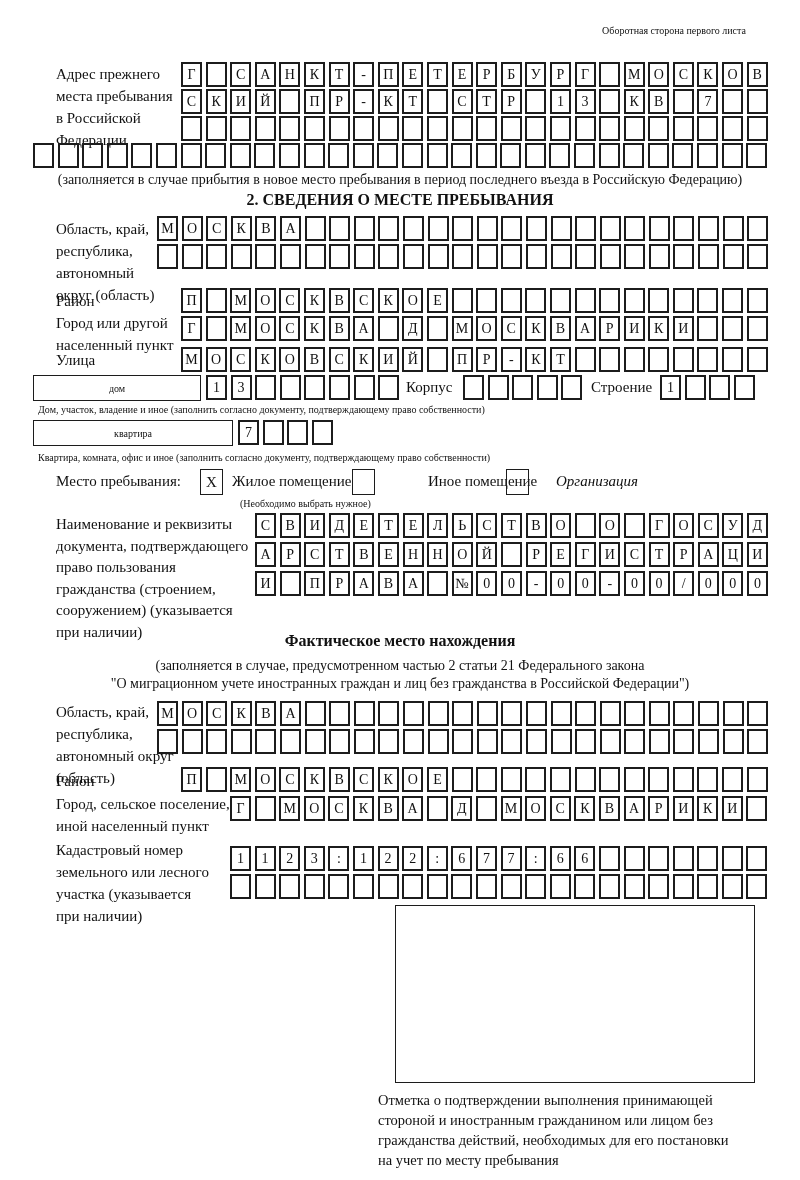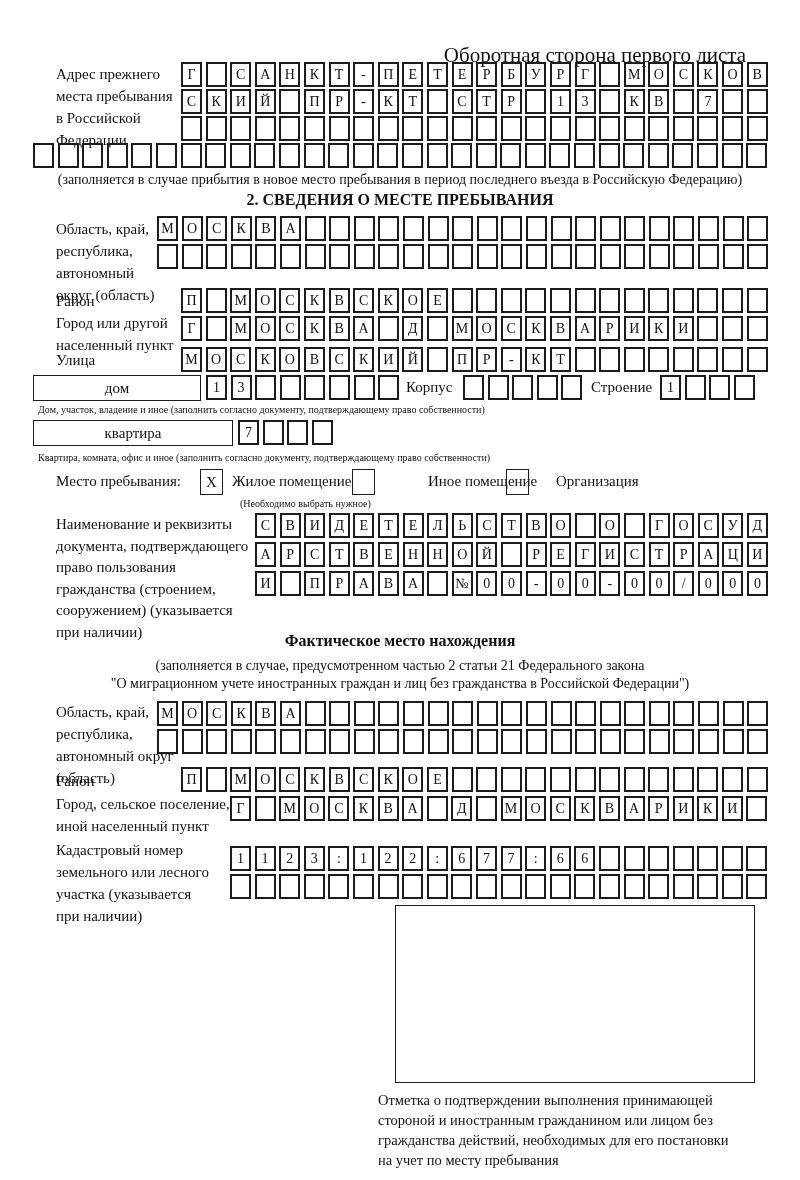--- a/index.html
+++ b/index.html
@@ -1,32 +1,32 @@
 <!DOCTYPE html>
 <html><head>
 <meta charset="utf-8">
 <style>
   html,body{margin:0;padding:0;background:#fff;}
   .page{
     position:relative;width:800px;height:1180px;background:#fff;overflow:hidden;
     font-family:"Liberation Serif","DejaVu Serif",serif;color:#111;
   }
   .abs{position:absolute;}
-  .hdr-note{font-size:21px;margin-top:18px;}
+  .hdr-note{font-size:10px;}
   .lbl{font-size:15px;line-height:22px;}
   .lbl .line{white-space:nowrap;}
   .boxrow{position:absolute;display:flex;gap:3.6px;}
   .cbox{
     flex:none;width:21px;height:25px;border:2px solid #1c1c1c;box-sizing:border-box;
     display:flex;align-items:center;justify-content:center;
     font-size:14px;font-family:"Liberation Serif","DejaVu Serif",serif;
   }
   .widebox{
     position:absolute;height:26px;border:1.6px solid #1c1c1c;box-sizing:border-box;
-    display:flex;align-items:center;justify-content:center;font-size:15px;
+    display:flex;align-items:center;justify-content:center;font-size:10px;
   }
   .caption{font-size:14px;text-align:center;width:800px;left:0;}
   .caption-left{font-size:10px;white-space:nowrap;}
   .sec-title{font-size:16px;font-weight:bold;text-align:center;width:800px;left:0;}
   .ckbox{
     position:absolute;width:23px;height:26px;border:1.6px solid #1c1c1c;box-sizing:border-box;
     display:flex;align-items:center;justify-content:center;font-size:15px;
   }
   .opt-label{position:absolute;font-size:15px;white-space:nowrap;}
   .stamp-box{position:absolute;border:1.6px solid #1c1c1c;box-sizing:border-box;background:#fff;}
@@ -343,21 +343,21 @@
       <span class="cbox"></span>
     </div>
   <div class="abs caption-left" style="left:38px;top:452px;">Квартира, комната, офис и иное (заполнить согласно документу, подтверждающему право собственности)</div>
 
   <div class="abs opt-label" style="left:56px;top:473px;">Место пребывания:</div>
   <div class="ckbox" style="left:200px;top:469px;">X</div>
   <div class="abs opt-label" style="left:232px;top:473px;">Жилое помещение</div>
   <div class="ckbox" style="left:352px;top:469px;"></div>
   <div class="abs opt-label" style="left:388px;top:473px;margin-left:40px;">Иное помещение</div>
   <div class="ckbox" style="left:506px;top:469px;"></div>
-  <div class="abs opt-label" style="left:556px;top:473px;">Организация</div>
+  <div class="abs opt-label" style="left:556px;top:473px;font-style:italic;">Организация</div>
   <div class="abs caption-left" style="left:240px;top:498px;">(Необходимо выбрать нужное)</div>
 
   <div class="abs lbl" style="left:56px;top:514px;line-height:21.5px;">
       <div class="line">Наименование и реквизиты</div>
       <div class="line">документа, подтверждающего</div>
       <div class="line">право пользования</div>
       <div class="line">гражданства (строением,</div>
       <div class="line">сооружением) (указывается</div>
       <div class="line">при наличии)</div>
     </div>

